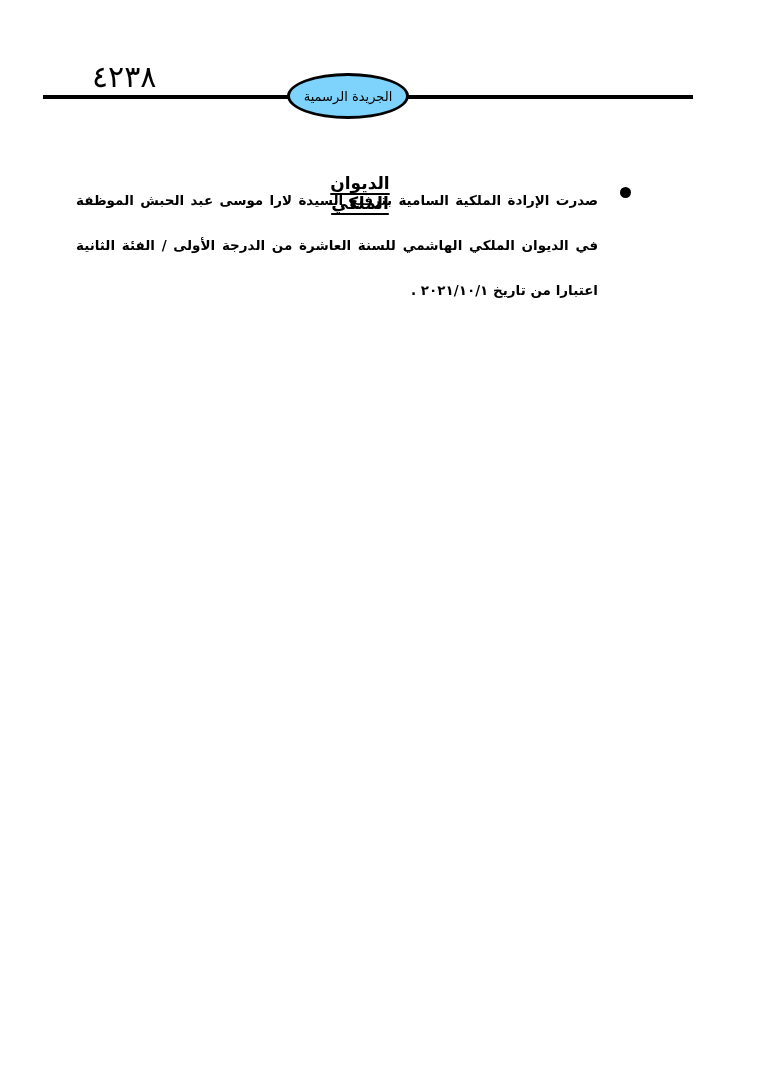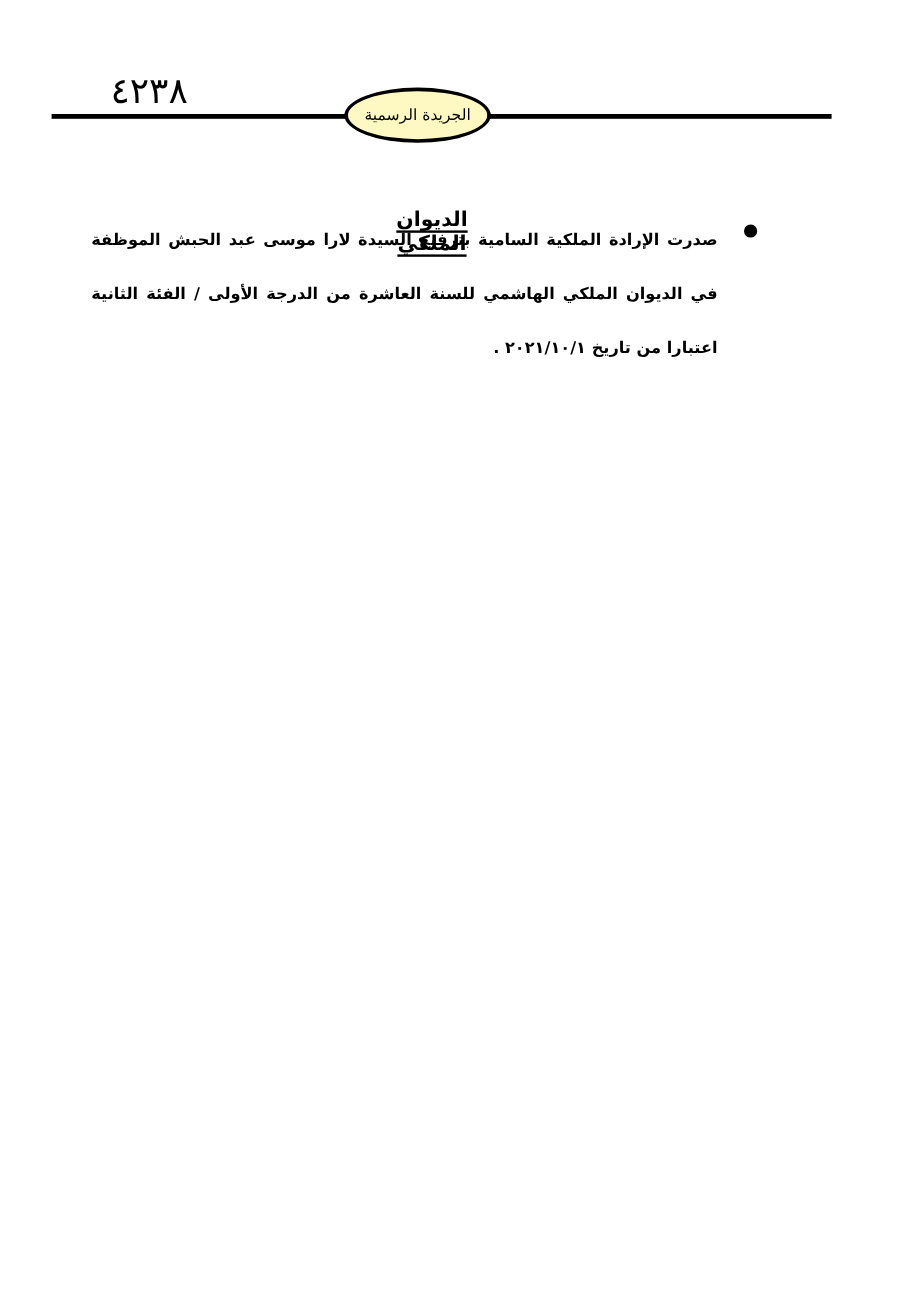--- a/index.html
+++ b/index.html
@@ -9,21 +9,21 @@
   }
   .page-number {
     position:absolute; left:92px; top:60px; font-size:30px; font-weight:normal;
     font-family:"DejaVu Serif", serif; letter-spacing:1px; line-height:34px;
   }
   .rule {
     position:absolute; left:43px; top:95px; width:650px; height:4px; background:#000;
   }
   .masthead-oval {
     position:absolute; left:287px; top:73px; width:122px; height:46px;
-    border:3px solid #000; border-radius:50%; background:#fef9c3; box-sizing:border-box;
+    border:3px solid #000; border-radius:50%; background:#7dd3fc; box-sizing:border-box;
     display:flex; align-items:center; justify-content:center;
   }
   .masthead-oval span { font-size:13px; direction:rtl; }
   .section-title {
     position:absolute; left:300px; width:120px; top:128px; text-align:center;
     direction:rtl; font-size:17px; font-weight:bold;
     text-decoration:underline; text-decoration-thickness:2px; text-underline-offset:4px;margin-top:45px;
   }
   .notice {
     position:absolute; left:76px; width:522px; top:178px; direction:rtl;

